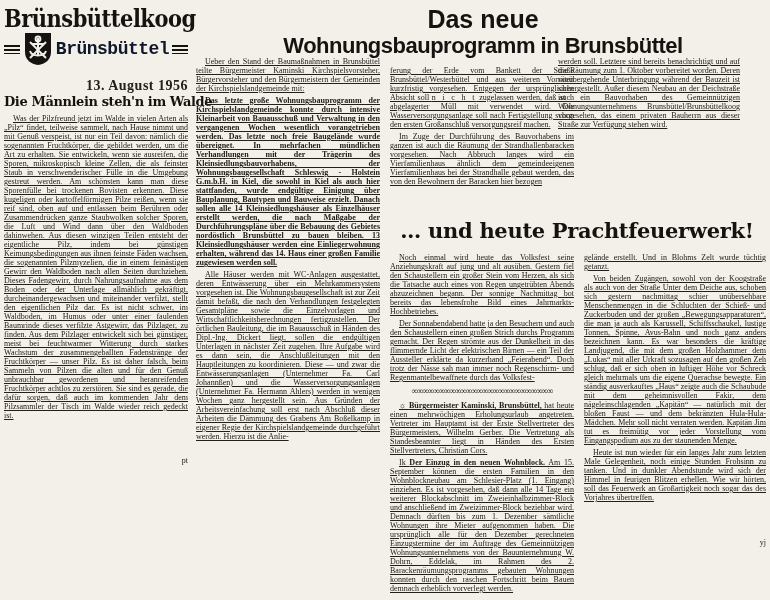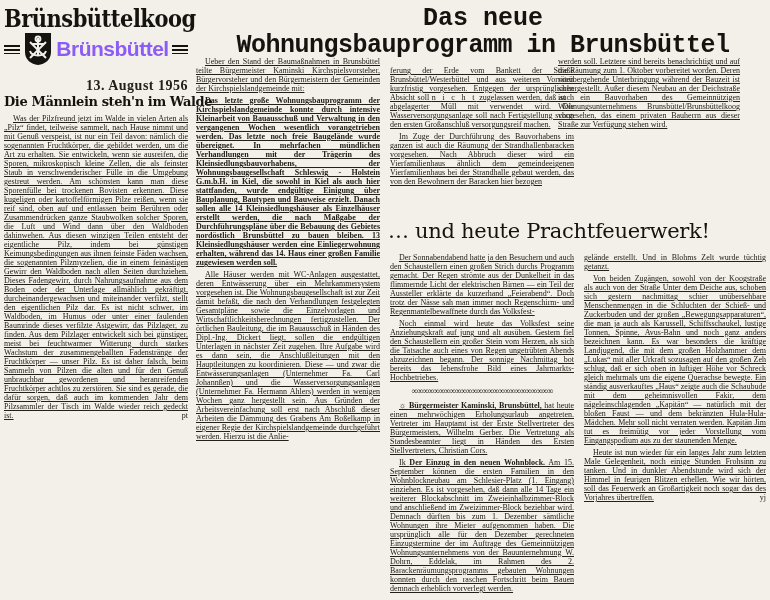--- a/index.html
+++ b/index.html
@@ -18,50 +18,50 @@
     font-weight:bold;font-size:21px;line-height:22px;
     letter-spacing:-0.5px;color:#15130f;
     transform:scaleY(1.15);transform-origin:top left;
     white-space:nowrap;
   }
   .mast-row{display:flex;align-items:center;justify-content:center;gap:3px;margin-top:4px;}
   .flourish{width:16px;height:9px;
     background:repeating-linear-gradient(#15130f 0 2px, transparent 2px 4px);}
   .crest{width:30px;height:34px;display:inline-block;}
   .mast-line2{
-    font-family:Liberation Sans, sans-serif;
-    font-weight:bold;font-size:21px;letter-spacing:-0.5px;color:#8b5cf6;
+    font-family:Liberation Mono, monospace;
+    font-weight:bold;font-size:18px;letter-spacing:-0.5px;color:#0f172a;
     white-space:nowrap;
   }
   .mast-date{margin-top:12px;font-size:14px;font-weight:bold;letter-spacing:0.5px;}
   
   .col{position:absolute;font-size:8px;line-height:9px;text-align:justify;hyphens:auto;}
   .col p{margin:0 0 3px 0;text-indent:9px;text-decoration:underline;}
   .col p.no-indent{text-indent:0;}
   .bold{font-weight:bold;}
   .spaced{letter-spacing:2px;}
-  .signoff{float:right;padding-left:10px;}
+  .signoff{float:right;padding-left:10px;margin-top:45px;}
   .end-mark{float:right;font-size:9px;line-height:8px;}
   
   .h-col1{
     font-family:"DejaVu Serif", serif;font-weight:bold;
     font-size:13px;line-height:14px;letter-spacing:-0.4px;
     margin:0 0 5px 0;color:#15130f;white-space:nowrap;
   }
   .headline-main{position:absolute;left:200px;top:6px;width:566px;text-align:center;color:#15130f;}
   .headline-main .l1,.headline-main .l2{
-    font-family:Liberation Mono, monospace;font-weight:bold;white-space:nowrap;
+    font-family:Liberation Sans, sans-serif;font-weight:bold;white-space:nowrap;
   }
   .headline-main .l1{font-size:25px;line-height:26px;}
-  .headline-main .l2{font-size:25px;line-height:27px;letter-spacing:-0.5px;}
+  .headline-main .l2{font-size:22px;line-height:27px;letter-spacing:-0.5px;}
   .headline-fw{
     position:absolute;left:388px;top:219px;width:378px;
-    font-family:"DejaVu Serif", serif;font-weight:normal;
+    font-family:"DejaVu Serif", serif;font-weight:bold;
     font-size:21px;line-height:24px;letter-spacing:-0.3px;
-    white-space:nowrap;color:#15130f;
+    text-align:center;white-space:nowrap;color:#15130f;
   }
   
   .chain{
     text-align:center;font-size:9px;line-height:10px;letter-spacing:-1px;
     margin:4px 0 5px 0;color:#23201c;overflow:hidden;white-space:nowrap;
   }
   
   .col1{left:4px;top:95px;width:184px;}
   .col2{left:196px;top:57px;width:184px;}
   .col3top{left:390px;top:66px;width:184px;height:160px;overflow:hidden;}
@@ -108,32 +108,32 @@
   </div>
 
   <div class="col col2">
     <p>Ueber den Stand der Baumaßnahmen in Brunsbüttel teilte Bürgermeister Kaminski Kirchspielsvorsteher, Bürgervorsteher und den Bürgermeistern der Gemeinden der Kirchspielslandgemeinde mit:</p>
     <p class="bold">Das letzte große Wohnungsbauprogramm der Kirchspielslandgemeinde konnte durch intensive Kleinarbeit von Bauausschuß und Verwaltung in den vergangenen Wochen wesentlich vorangetrieben werden. Das letzte noch freie Baugelände wurde übereignet. In mehrfachen mündlichen Verhandlungen mit der Trägerin des Kleinsiedlungsbauvorhabens, der Wohnungsbaugesellschaft Schleswig - Holstein G.m.b.H. in Kiel, die sowohl in Kiel als auch hier stattfanden, wurde endgültige Einigung über Bauplanung, Bautypen und Bauweise erzielt. Danach sollen alle 14 Kleinsiedlungshäuser als Einzelhäuser erstellt werden, die nach Maßgabe der Durchführungspläne über die Bebauung des Gebietes nordöstlich Brunsbüttel zu bauen bleiben. 13 Kleinsiedlungshäuser werden eine Einliegerwohnung erhalten, während das 14. Haus einer großen Familie zugewiesen werden soll.</p>
     <p>Alle Häuser werden mit WC-Anlagen ausgestattet, deren Entwässerung über ein Mehrkammersystem vorgesehen ist. Die Wohnungsbaugesellschaft ist zur Zeit damit befaßt, die nach den Verhandlungen festgelegten Gesamtpläne sowie die Einzelvorlagen und Wirtschaftlichkeitsberechnungen fertigzustellen. Der örtlichen Bauleitung, die im Bauausschuß in Händen des Dipl.-Ing. Dickert liegt, sollen die endgültigen Unterlagen in nächster Zeit zugehen. Ihre Aufgabe wird es dann sein, die Anschlußleitungen mit den Hauptleitungen zu koordinieren. Diese — und zwar die Entwässerungsanlagen (Unternehmer Fa. Carl Johannßen) und die Wasserversorgungsanlagen (Unternehmer Fa. Hermann Ahlers) werden in wenigen Wochen ganz hergestellt sein. Aus Gründen der Arbeitsvereinfachung soll erst nach Abschluß dieser Arbeiten die Dämmung des Grabens Am Boßelkamp in eigener Regie der Kirchspielslandgemeinde durchgeführt werden. Hierzu ist die Anlie-</p>
   </div>
 
   <div class="col col3top">
     <p class="no-indent"><span>ferung der Erde vom Bankett der Straße Brunsbüttel/Westerbüttel und aus weiteren Vorräten kurzfristig vorgesehen. Entgegen der ursprünglichen Absicht soll </span><span class="spaced">n i c h t</span><span> zugelassen werden, daß auch abgelagerter Müll mit verwendet wird. Die Wasserversorgungsanlage soll nach Fertigstellung schon den ersten Großanschluß versorgungsreif machen.</span></p>
-    <p>Im Zuge der Durchführung des Bauvorhabens im ganzen ist auch die Räumung der Strandhallenbaracken vorgesehen. Nach Abbruch dieser wird ein Vierfamilienhaus ähnlich dem gemeindeeigenen Vierfamilienhaus bei der Strandhalle gebaut werden, das von den Bewohnern der Baracken hier bezogen</p>
+    <p>Im Zuge der Durchführung des Bauvorhabens im ganzen ist auch die Räumung der Strandhallenbaracken vorgesehen. Nach Abbruch langes wird ein Vierfamilienhaus ähnlich dem gemeindeeigenen Vierfamilienhaus bei der Strandhalle gebaut werden, das von den Bewohnern der Baracken hier bezogen</p>
   </div>
 
   <div class="col col4top">
     <p class="no-indent">werden soll. Letztere sind bereits benachrichtigt und auf die Räumung zum 1. Oktober vorbereitet worden. Deren vorübergehende Unterbringung während der Bauzeit ist sichergestellt. Außer diesem Neubau an der Deichstraße ist ein Bauvorhaben des Gemeinnützigen Wohnungsunternehmens Brunsbüttel/Brunsbüttelkoog vorgesehen, das einem privaten Bauherrn aus dieser Straße zur Verfügung stehen wird.</p>
   </div>
 
   <div class="headline-fw">… und heute Prachtfeuerwerk!</div>
 
   <div class="col col3bot">
+    <p>Noch einmal wird heute das Volksfest seine Anziehungskraft auf jung und alt ausüben. Gestern fiel den Schaustellern ein großer Stein vom Herzen, als sich die Tatsache auch eines von Regen ungetrübten Abends abzuzeichnen begann. Der sonnige Nachmittag bot bereits das lebensfrohe Bild eines Jahrmarkts-Hochbetriebes.</p>
     <p>Der Sonnabendabend hatte ja den Besuchern und auch den Schaustellern einen großen Strich durchs Programm gemacht. Der Regen strömte aus der Dunkelheit in das flimmernde Licht der elektrischen Birnen — ein Teil der Aussteller erklärte da kurzerhand „Feierabend“. Doch trotz der Nässe sah man immer noch Regenschirm- und Regenmantelbewaffnete durch das Volksfest-</p>
-    <p>Noch einmal wird heute das Volksfest seine Anziehungskraft auf jung und alt ausüben. Gestern fiel den Schaustellern ein großer Stein vom Herzen, als sich die Tatsache auch eines von Regen ungetrübten Abends abzuzeichnen begann. Der sonnige Nachmittag bot bereits das lebensfrohe Bild eines Jahrmarkts-Hochbetriebes.</p>
     <div class="chain">∞∞∞∞∞∞∞∞∞∞∞∞∞∞∞∞∞∞∞∞∞∞∞∞∞∞</div>
     <p><span>☼ </span><span class="bold">Bürgermeister Kaminski, Brunsbüttel,</span><span> hat heute einen mehrwöchigen Erholungsurlaub angetreten. Vertreter im Hauptamt ist der Erste Stellvertreter des Bürgermeisters, Wilhelm Gerber. Die Vertretung als Standesbeamter liegt in Händen des Ersten Stellvertreters, Christian Cors.</span></p>
     <p><span>Ik </span><span class="bold">Der Einzug in den neuen Wohnblock.</span><span> Am 15. September können die ersten Familien in den Wohnblockneubau am Schlesier-Platz (1. Eingang) einziehen. Es ist vorgesehen, daß dann alle 14 Tage ein weiterer Blockabschnitt im Zweieinhalbzimmer-Block und anschließend im Zweizimmer-Block beziehbar wird. Demnach dürften bis zum 1. Dezember sämtliche Wohnungen ihre Mieter aufgenommen haben. Die ursprünglich alle für den Dezember gerechneten Einzugstermine der im Auftrage des Gemeinnützigen Wohnungsunternehmens von der Bauunternehmung W. Dohrn, Eddelak, im Rahmen des 2. Barackenräumungsprogramms gebauten Wohnungen konnten durch den raschen Fortschritt beim Bauen demnach erheblich vorverlegt werden.</span></p>
   </div>
 
   <div class="col col4bot">
     <p class="no-indent">gelände erstellt. Und in Blohms Zelt wurde tüchtig getanzt.</p>
     <p>Von beiden Zugängen, sowohl von der Koogstraße als auch von der Straße Unter dem Deiche aus, schoben sich gestern nachmittag schier unübersehbare Menschenmengen in die Schluchten der Schieß- und Zuckerbuden und der großen „Bewegungsapparaturen“, die man ja auch als Karussell, Schiffsschaukel, lustige Tonnen, Spinne, Avus-Bahn und noch ganz anders bezeichnen kann. Es war besonders die kräftige Landjugend, die mit dem großen Holzhammer dem „Lukas“ mit aller Urkraft sozusagen auf den großen Zeh schlug, daß er sich oben in luftiger Höhe vor Schreck gleich mehrmals um die eigene Querachse bewegte. Ein ständig ausverkauftes „Haus“ zeigte auch die Schaubude mit dem geheimnisvollen Fakir, dem nägeleinschlagenden „Kapitän“ — natürlich mit der bloßen Faust — und dem bekränzten Hula-Hula-Mädchen. Mehr soll nicht verraten werden. Kapitän Jim tut es freimütig vor jeder Vorstellung vom Eingangspodium aus zu der staunenden Menge.</p>
     <p><span>Heute ist nun wieder für ein langes Jahr zum letzten Male Gelegenheit, noch einige Stunden Frohsinn zu tanken. Und in dunkler Abendstunde wird sich der Himmel in feurigen Blitzen erhellen. Wie wir hörten, soll das Feuerwerk an Großartigkeit noch sogar das des Vorjahres übertreffen.</span> <span class="signoff">yj</span></p>
   </div>

